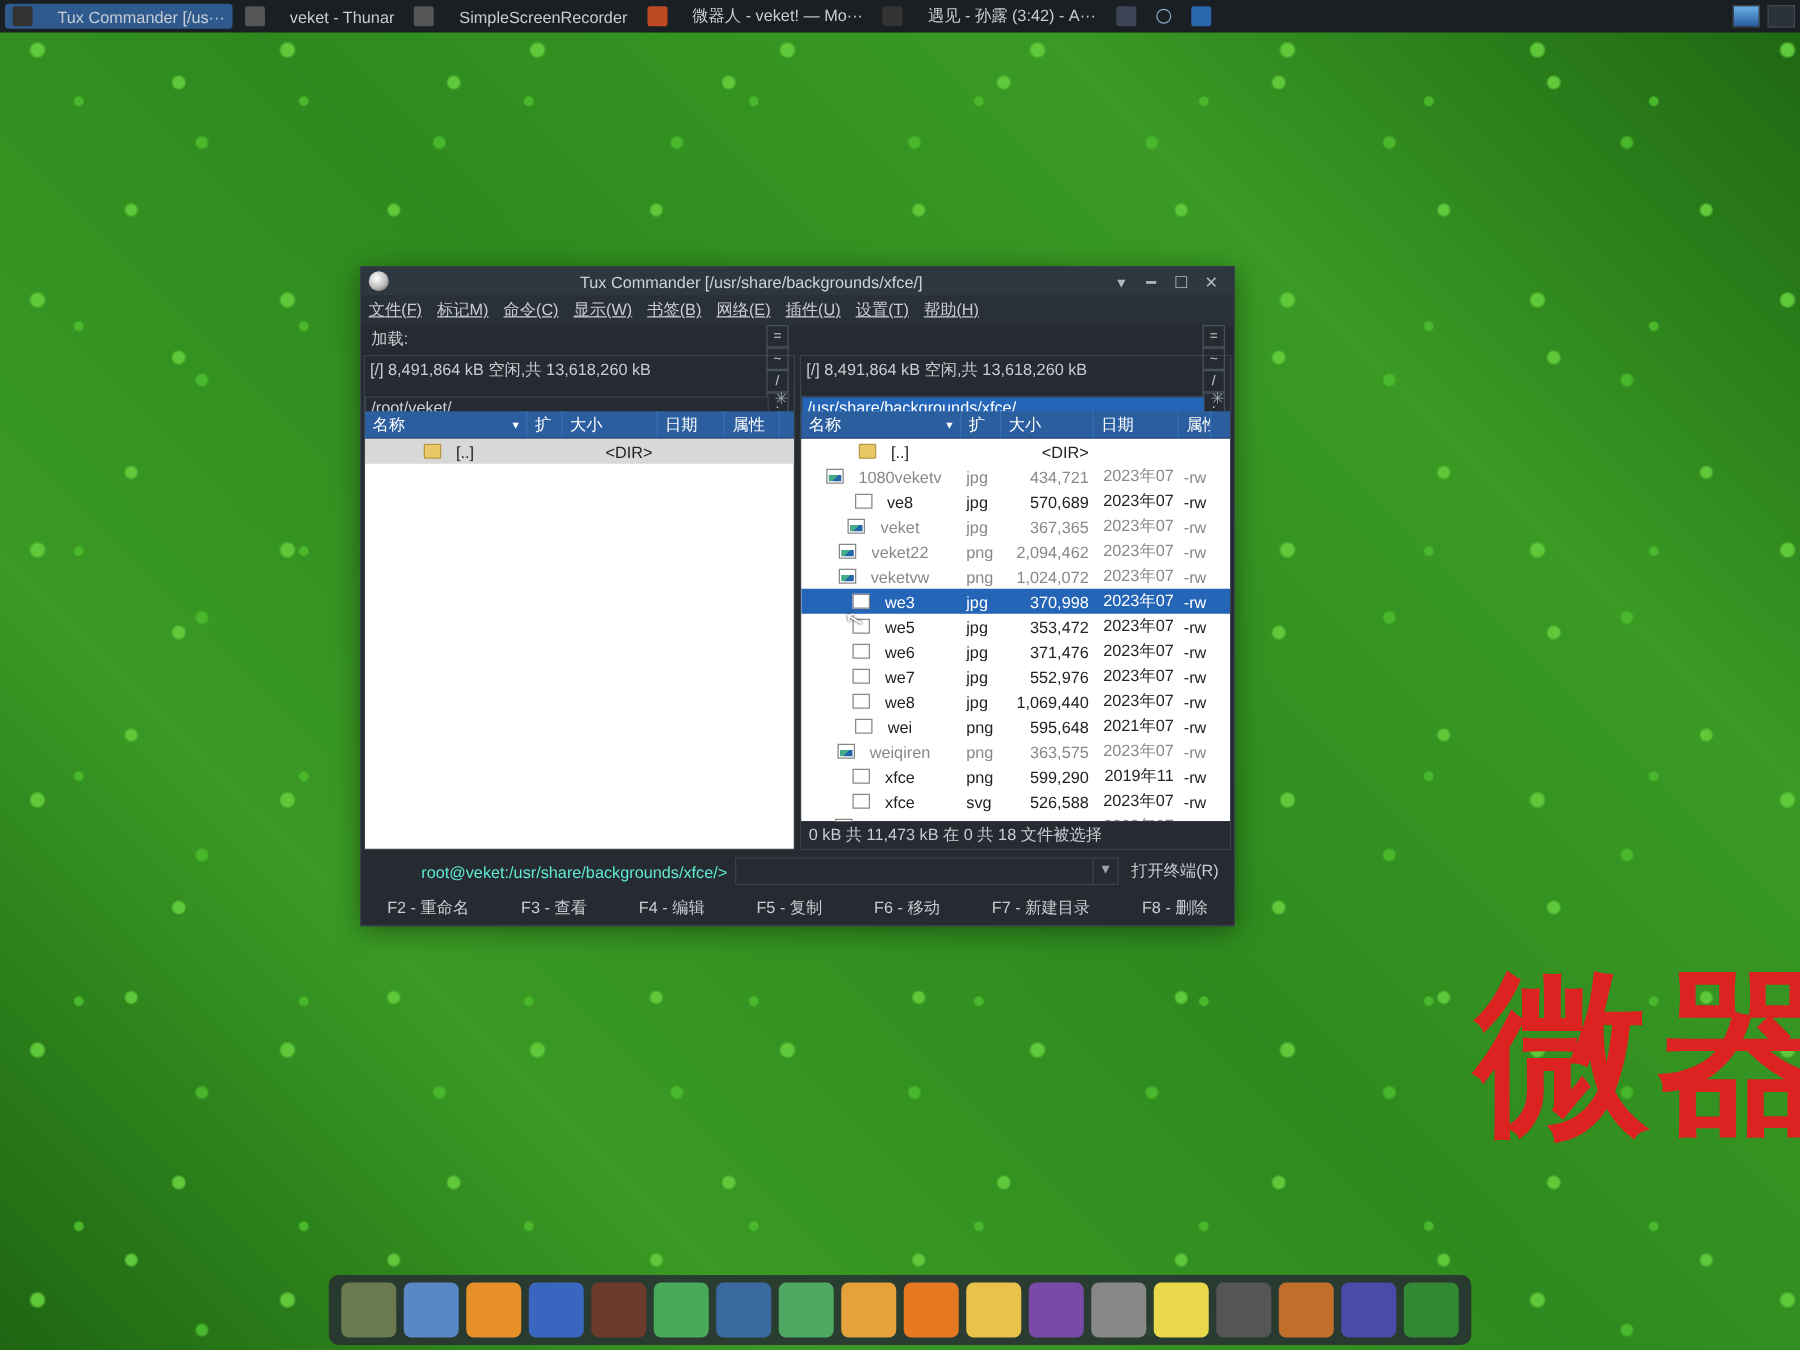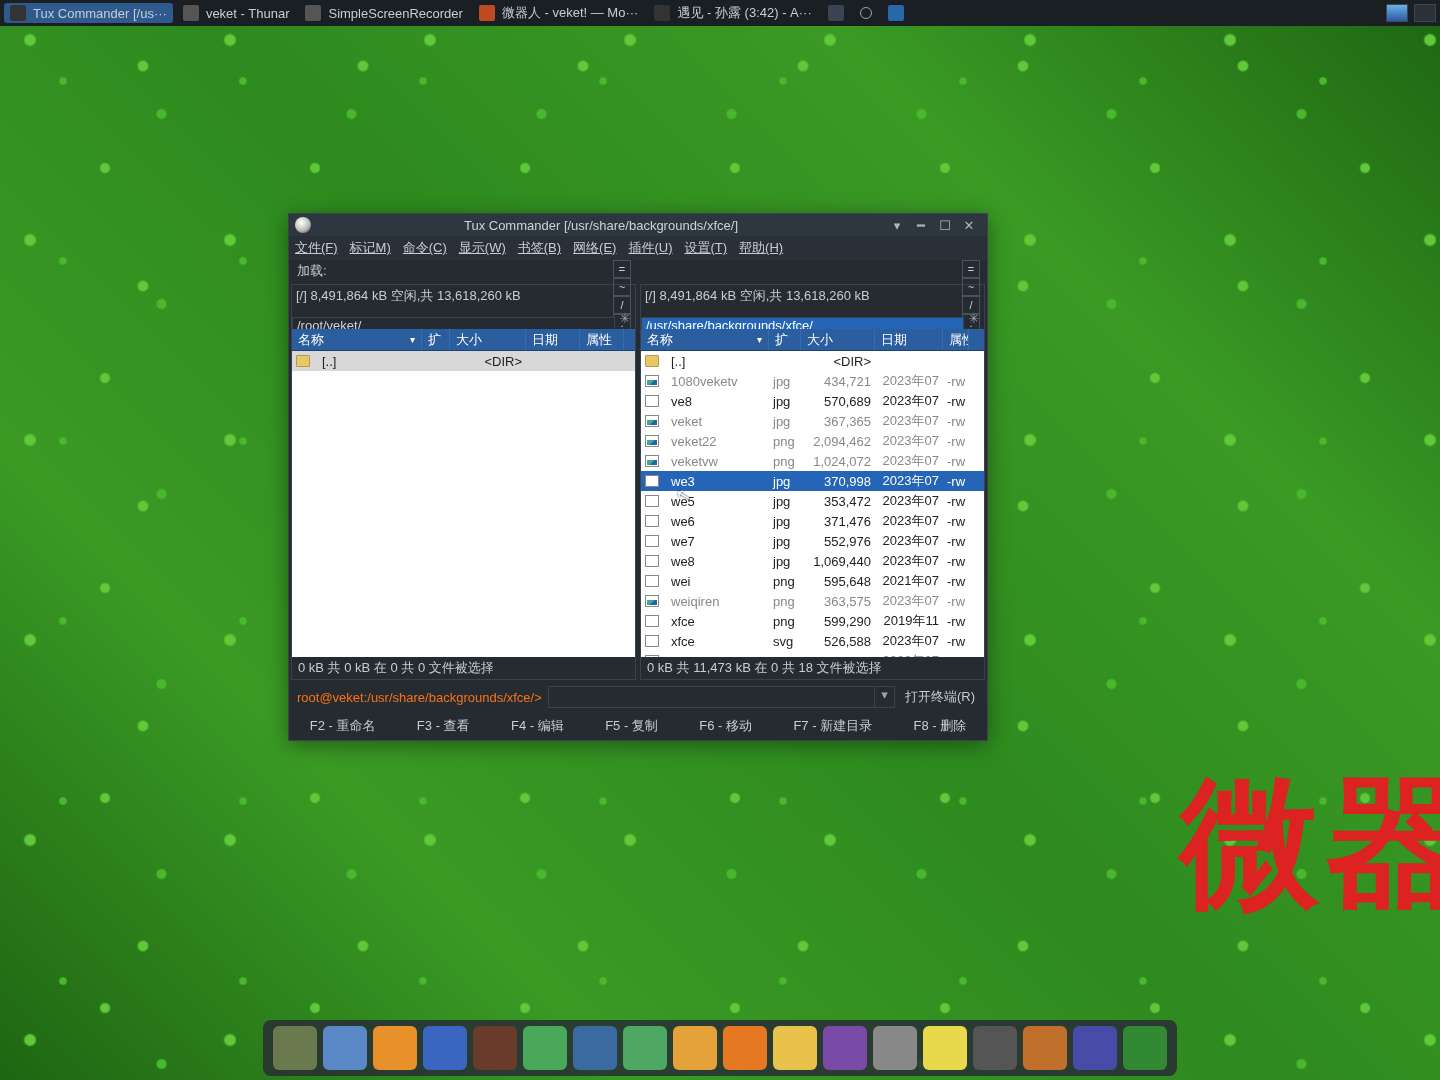--- a/index.html
+++ b/index.html
@@ -9,21 +9,21 @@
   radial-gradient(circle at 35% 45%, #4ab82c 2%, transparent 3%),
   radial-gradient(circle at 65% 30%, #5fc93a 2%, transparent 3%),
   radial-gradient(circle at 85% 60%, #4ab82c 2%, transparent 3%),
   radial-gradient(circle at 50% 80%, #5fc93a 2%, transparent 3%),
   linear-gradient(45deg, #1e6612, #3a9a24, #2e8a1e, #3a9a24, #1e6612);
   background-size: 200px 200px, 180px 180px, 220px 220px, 190px 190px, 210px 210px, 100% 100%;
 }
 .watermark { position: absolute; right: -30px; bottom: 140px; color: #dd2222; font-size: 140px; font-weight: bold; letter-spacing: 5px; font-family: "Microsoft YaHei", sans-serif; }
 
 .taskbar { position: absolute; top: 0; left: 0; right: 0; height: 26px; background: #1a1f24; color: #c8cdd3; display: flex; align-items: center; gap: 4px; padding: 0 4px; }
-.tb-btn { height: 20px; padding: 0 6px; display: flex; align-items: center; gap: 7px; cursor: pointer; white-space: nowrap; overflow: hidden; }
+.tb-btn { height: 20px; padding: 0 6px; display: flex; align-items: center; gap: 20px; cursor: pointer; white-space: nowrap; overflow: hidden; }
 .tb-btn.active { background: #2e5a8e; border-radius: 3px; }
 .tb-iconbox { width: 16px; height: 16px; border-radius: 2px; display: inline-block; flex-shrink: 0; }
 .tb-right { margin-left: auto; display: flex; gap: 6px; align-items: center; }
 .tb-rb { width: 22px; height: 18px; background: #2a3138; border: 1px solid #3e4750; }
 .tb-circle { width: 12px; height: 12px; border-radius: 50%; border: 1px solid #888; }
 
 .dock { position: absolute; bottom: 4px; left: 50%; transform: translateX(-50%); height: 56px; background: rgba(40,45,52,0.85); border-radius: 8px; display: flex; align-items: center; padding: 0 10px; gap: 6px; }
 .dock-item { width: 44px; height: 44px; border-radius: 6px; display: flex; align-items: center; justify-content: center; font-size: 22px; }
 
 .window { position: absolute; left: 288px; top: 213px; width: 700px; background: #262b31; border: 1px solid #3a424b; color: #c8cdd3; box-shadow: 0 4px 20px rgba(0,0,0,0.4); }
@@ -45,21 +45,21 @@
 .path-input.active { background: #2565b8; color: #fff; }
 .path-star { width: 20px; text-align: center; color: #9aa3ad; cursor: pointer; }
 
 .colhdr { height: 22px; display: flex; background: #2b5e9e; color: #fff; border-bottom: 1px solid #1e4270; }
 .colhdr > div { padding: 2px 6px; border-right: 1px solid #356eb0; display: flex; align-items: center; overflow: hidden; }
 .list { flex: 1; overflow: hidden; background: #fff; color: #222; }
 .row { height: 20px; display: flex; align-items: center; cursor: pointer; }
 .row.sel { background: #2565b8; color: #fff; }
 .row.sel-light { background: #d8d8d8; }
 .row.visited { color: #888; }
-.c-name { display: flex; align-items: center; gap: 12px; padding-left: 4px; overflow: hidden; }
+.c-name { display: flex; align-items: center; gap: 12px; padding-left: 4px; overflow: hidden; justify-content: center; }
 .c-ext, .c-size, .c-date, .c-attr { padding: 0 4px; overflow: hidden; text-overflow: clip; white-space: nowrap; }
 .c-size, .c-date { text-align: right; }
 .fi { width: 14px; height: 12px; display: inline-block; flex-shrink: 0; }
 .fi-folder { background: #e8c766; border: 1px solid #b89a44; border-radius: 1px; }
 .fi-file { background: #fff; border: 1px solid #888; position: relative; }
 .fi-img { background: #fff; border: 1px solid #888; position: relative; }
 .fi-img::after { content: ""; position: absolute; bottom: 1px; left: 1px; right: 1px; height: 5px; background: linear-gradient(135deg, #4a8 50%, #26a 50%); }
 .c-name .sortarrow { margin-left: auto; font-size: 10px; }
 
 
@@ -71,21 +71,21 @@
 
 .R .c-name  { width: 128px; }
 .R .c-ext   { width: 32px; }
 .R .c-size  { width: 74px; }
 .R .c-date  { width: 68px; }
 .R .c-attr  { width: 26px; }
 
 .selbar { height: 22px; background: #262b31; padding: 0 6px; display: flex; align-items: center; }
 
 .cmdline { height: 30px; display: flex; align-items: center; gap: 6px; padding: 0 8px; background: #262b31; }
-.cmdline .prompt { color: #f97316; white-space: nowrap; }
+.cmdline .prompt { color: #5eead4; white-space: nowrap; margin-left: 40px; }
 .cmdline .entry { flex: 1; height: 22px; background: #262b31; border: 1px solid #3a424b; display: flex; }
 .cmdline .entry input { flex: 1; background: transparent; border: none; color: #cdd3da; padding: 0 4px; }
 .cmdline .entry .dd { width: 20px; border-left: 1px solid #3a424b; text-align: center; color: #9aa3ad; cursor: pointer; }
 .cmdline .openterm { color: #c8cdd3; cursor: pointer; padding: 0 4px; }
 
 .funcbar { height: 28px; display: flex; align-items: center; justify-content: space-around; background: #262b31; }
 .funcbar span { cursor: pointer; padding: 0 8px; }
 
 .cursor { position: absolute; left: 676px; top: 484px; font-size: 18px; color: #fff; text-shadow: 0 0 2px #000; pointer-events: none; transform: rotate(-15deg); }
 </style>
@@ -185,21 +185,20 @@
             <div class="c-name">
               <span class="fi fi-folder"></span>
               <span>[..]</span>
             </div>
             <div class="c-ext"></div>
             <div class="c-size">&lt;DIR&gt;</div>
             <div class="c-date"></div>
             <div class="c-attr"></div>
           </div>
         </div>
-      <div class="selbar">0 kB 共 0 kB 在 0 共 0 文件被选择</div>
     </div>
 
     <div class="pane R">
       <div class="diskbar">
         <span style="flex:1;overflow:hidden">[/] 8,491,864 kB 空闲,共 13,618,260 kB</span>
         <span class="diskbtns" id="rdb">
             <span class="sq">=</span>
             <span class="sq">~</span>
             <span class="sq">/</span>
             <span class="sq">.</span>

